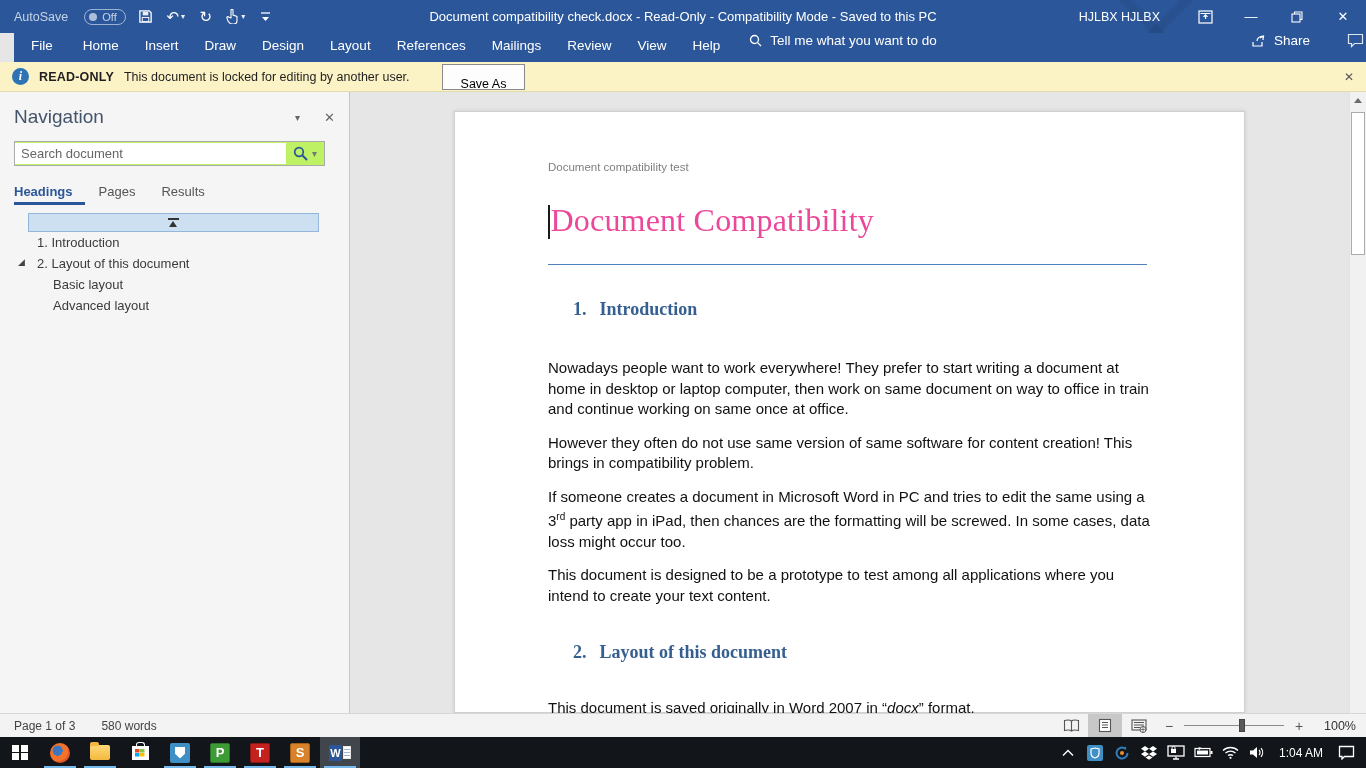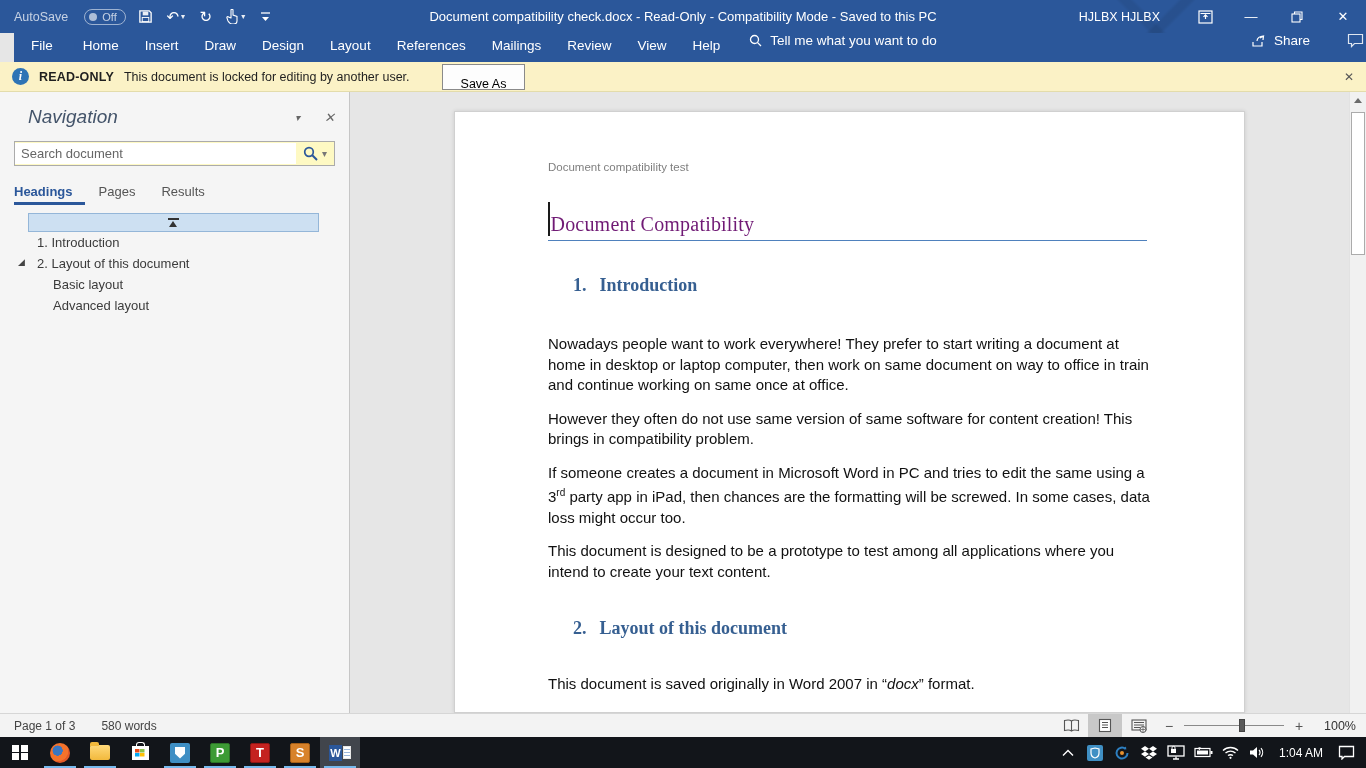--- a/index.html
+++ b/index.html
@@ -37,46 +37,46 @@
   .info-ic { width:17px; height:17px; border-radius:50%; background:#2e74b5; color:#fff; font-family:"Liberation Serif",serif; font-style:italic; font-weight:bold; font-size:12px; display:flex; align-items:center; justify-content:center; margin:0 10px 0 12px; }
   .ro-label { font-weight:bold; letter-spacing:.2px; margin-right:10px; }
   .saveas-btn { margin-left:32px; background:#fdfdfd; border:1px solid #8a8a8a; height:22px; padding:12px 18px; font-size:12.5px; font-family:"Liberation Sans",sans-serif; }
   .banner-close { position:absolute; right:8px; top:6px; color:#555; font-size:12px; width:18px; height:18px; display:flex; align-items:center; justify-content:center; }
 
   
   .main { position:absolute; left:0; top:92px; width:1366px; height:621px; display:flex; }
 
   
   .navpane { width:350px; background:#f5f5f5; border-right:1px solid #c6c6c6; position:relative; font-size:13px; color:#444; }
-  .np-head { display:flex; align-items:center; padding:14px 14px 0 28px;font-style:italic; }
+  .np-head { display:flex; align-items:center; padding:14px 14px 0 14px; }
   .np-title { font-size:19px; color:#44546a; }
   .np-head-btns { margin-left:auto; display:flex; gap:24px; color:#666; align-items:center; }
   .np-dd { font-size:10px; }
   .np-close { font-size:13px; }
-  .np-search { margin:13px 14px 0 14px; height:25px; background:#fef9c3; border:1px solid #ababab; display:flex; align-items:center; }
+  .np-search { margin:13px 24px 0 14px; height:25px; background:#bef264; border:1px solid #ababab; display:flex; align-items:center; }
   .np-search input { flex:1; border:0; outline:none; height:21px; padding:0 6px; font-size:13px; font-family:"Liberation Sans",sans-serif; color:#333; }
   .np-search input::placeholder { color:#666; }
   .np-search-btn { display:flex; align-items:center; gap:4px; padding:0 7px; }
   .np-tabs { display:flex; margin:14px 0 0 14px; }
   .np-tab { padding:4px 12px 6px 0; margin-right:14px; color:#555; }
   .np-tab.active { color:#2b579a; font-weight:bold; border-bottom:3px solid #2b579a; padding-bottom:3px; }
   .np-list { margin-top:8px; }
   .np-sel { margin:0 30px 0 28px; height:19px; background:#cde0f2; border:1px solid #94b6d8; display:flex; align-items:center; justify-content:center; }
   .top-glyph { position:relative; width:11px; height:9px; }
   .top-glyph::before { content:""; position:absolute; left:0; right:0; top:0; height:2px; background:#333; }
   .top-glyph::after { content:""; position:absolute; left:1px; top:3px; border-left:4.5px solid transparent; border-right:4.5px solid transparent; border-bottom:6px solid #333; }
   .np-item { height:21px; display:flex; align-items:center; padding-left:37px; color:#3b3b3b; position:relative; }
   .np-item .tri { position:absolute; left:18px; top:4px; font-size:9px; color:#444; }
   .np-item.lvl2 { padding-left:53px; }
 
   
   .docarea { flex:1; background:#e6e6e6; position:relative; overflow:hidden; }
   .page { position:absolute; left:104px; top:19px; width:791px; height:602px; background:#fff; border:1px solid #d0d0d0; box-shadow:0 0 4px rgba(0,0,0,.12); padding:49px 97px 0 93px; }
   .pg-header { font-size:11.5px; color:#7f7f7f; }
-  .doc-title { margin-top:29px; font-family:"Liberation Serif",serif; font-weight:normal; font-size:20px; color:#701a75; letter-spacing:.2px; border-bottom:1px solid #4f81bd; padding-bottom:4px; display:flex; align-items:flex-end; }
+  .doc-title { margin-top:29px; font-family:"Liberation Serif",serif; font-weight:normal; font-size:32px; color:#ec4899; letter-spacing:.2px; border-bottom:1px solid #4f81bd; padding-bottom:25px; display:flex; align-items:flex-end; }
   .caret-bar { display:inline-block; width:1.5px; height:34px; background:#1a1a1a; margin-right:1px; }
   .h-sec { margin:34px 0 0 25px; font-family:"Liberation Serif",serif; font-weight:bold; font-size:18px; color:#365f91; }
   .h-sec .htab { margin-left:13px; }
   .body-p { margin-top:13px; font-size:15px; line-height:20.5px; color:#111; width:605px; }
   .p-first { margin-top:38px; }
   .h2-gap { margin-top:36px; }
   .p-last { margin-top:35px; }
   .body-p sup { font-size:10px; }
 
   

